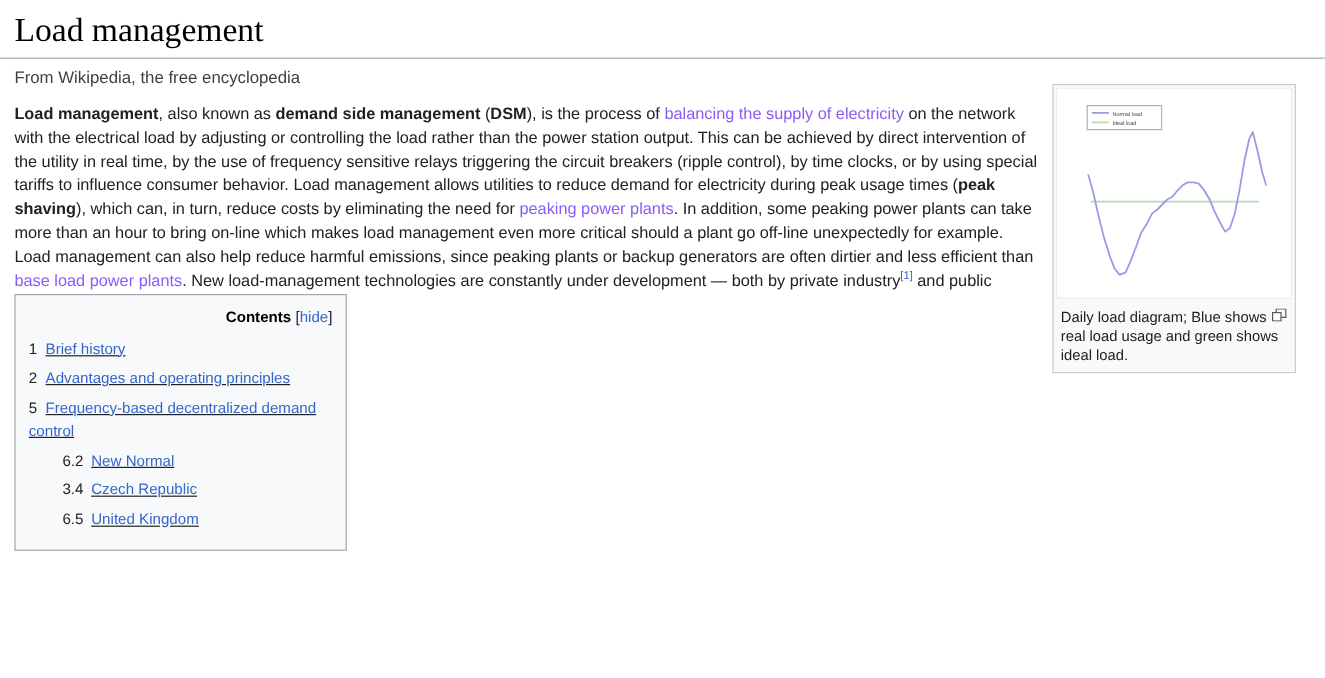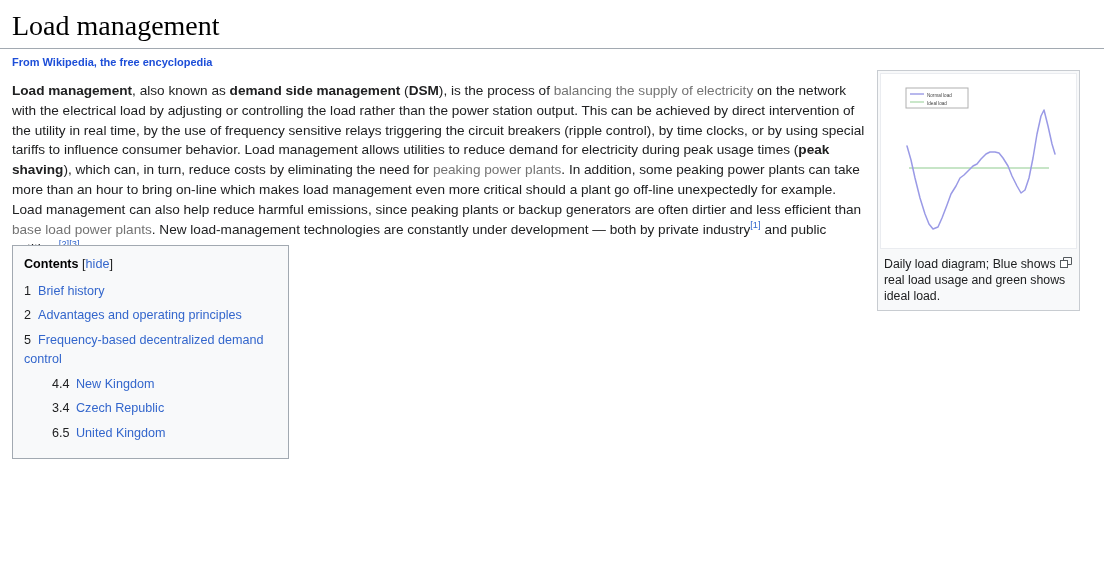--- a/index.html
+++ b/index.html
@@ -21,41 +21,40 @@
     font-family: "Liberation Serif", serif;
     font-size: 28px;
     font-weight: normal;
     line-height: 1.25;
     margin: 0;
     padding: 8px 12px 5px 12px;
     border-bottom: 1px solid #a2a9b1;
     color: #000000;
   }
   #tagline {
-    font-size: 11px;
-    color: #1d4ed8;
+    font-size: 14px;
+    color: #404040;
     padding: 7px 12px 0 12px;
-    font-weight: bold;
   }
 
   
   #content-body {
     padding: 0 12px;
     position: relative;
   }
   #lead-paragraph {
     font-size: 13.6px;
     line-height: 19.8px;
     color: #202122;
     margin: 13px 0 0 0;
     width: 855px;
     text-align: left;
   }
   a.link {
-    color: #737373;
+    color: #8b5cf6;
     text-decoration: none;
     cursor: pointer;
   }
   b { font-weight: bold; }
   sup.ref {
     font-size: 9.3px;
     line-height: 1;
     vertical-align: super;
   }
   sup.ref a { color: #3366cc; text-decoration: none; }
@@ -66,37 +65,37 @@
     left: 12px;
     top: 245px;
     width: 253px;
     background: #f8f9fa;
     border: 1px solid #a2a9b1;
     padding: 7px 11px 10px 11px;
     font-size: 12.6px;
     line-height: 1.55;
   }
   #toc-title {
-    text-align: left;
+    text-align: right;
     font-weight: bold;
     font-size: 12.6px;
     padding: 2px 0 7px 0;
     color: #000;
   }
   #toc-title .toggle {
     font-weight: normal;
     color: #202122;
   }
   #toc-title .toggle a { color: #3366cc; text-decoration: none; }
   ul.toc-list {
     list-style: none;
     margin: 0;
     padding: 0;
   }
-  ul.toc-list li { margin: 0 0 5px 0; }
+  ul.toc-list li { margin: 0 0 5px 0; text-decoration: underline; }
   ul.toc-list li.lvl2 { padding-left: 28px; }
   .toc-number {
     display: inline-block;
     color: #202122;
     margin-right: 5px;
   }
   li.lvl1 > .toc-number { min-width: 9px; }
   li.lvl2 > .toc-number { min-width: 19px; }
   .toc-text { color: #3366cc; cursor: pointer; }
 
@@ -148,21 +147,21 @@
 </div>
 
 <div id="toc">
   <div id="toc-title">
     <span>Contents</span><span class="toggle"> <span>[</span><a href="#">hide</a><span>]</span></span>
   </div>
   <ul class="toc-list">
     <li class="lvl1"><span class="toc-number">1</span><span class="toc-text">Brief history</span></li>
     <li class="lvl1"><span class="toc-number">2</span><span class="toc-text">Advantages and operating principles</span></li>
     <li class="lvl1"><span class="toc-number">5</span><span class="toc-text">Frequency-based decentralized demand control</span></li>
-    <li class="lvl2"><span class="toc-number">4.4</span><span class="toc-text">New Kingdom</span></li>
+    <li class="lvl2"><span class="toc-number">6.2</span><span class="toc-text">New Normal</span></li>
     <li class="lvl2"><span class="toc-number">3.4</span><span class="toc-text">Czech Republic</span></li>
     <li class="lvl2"><span class="toc-number">6.5</span><span class="toc-text">United Kingdom</span></li>
 
   </ul>
 </div>
 
 <div id="thumb-figure">
   <div id="thumb-image-box">
     <svg id="load-chart" width="197" height="174" viewBox="0 0 197 174">
 

